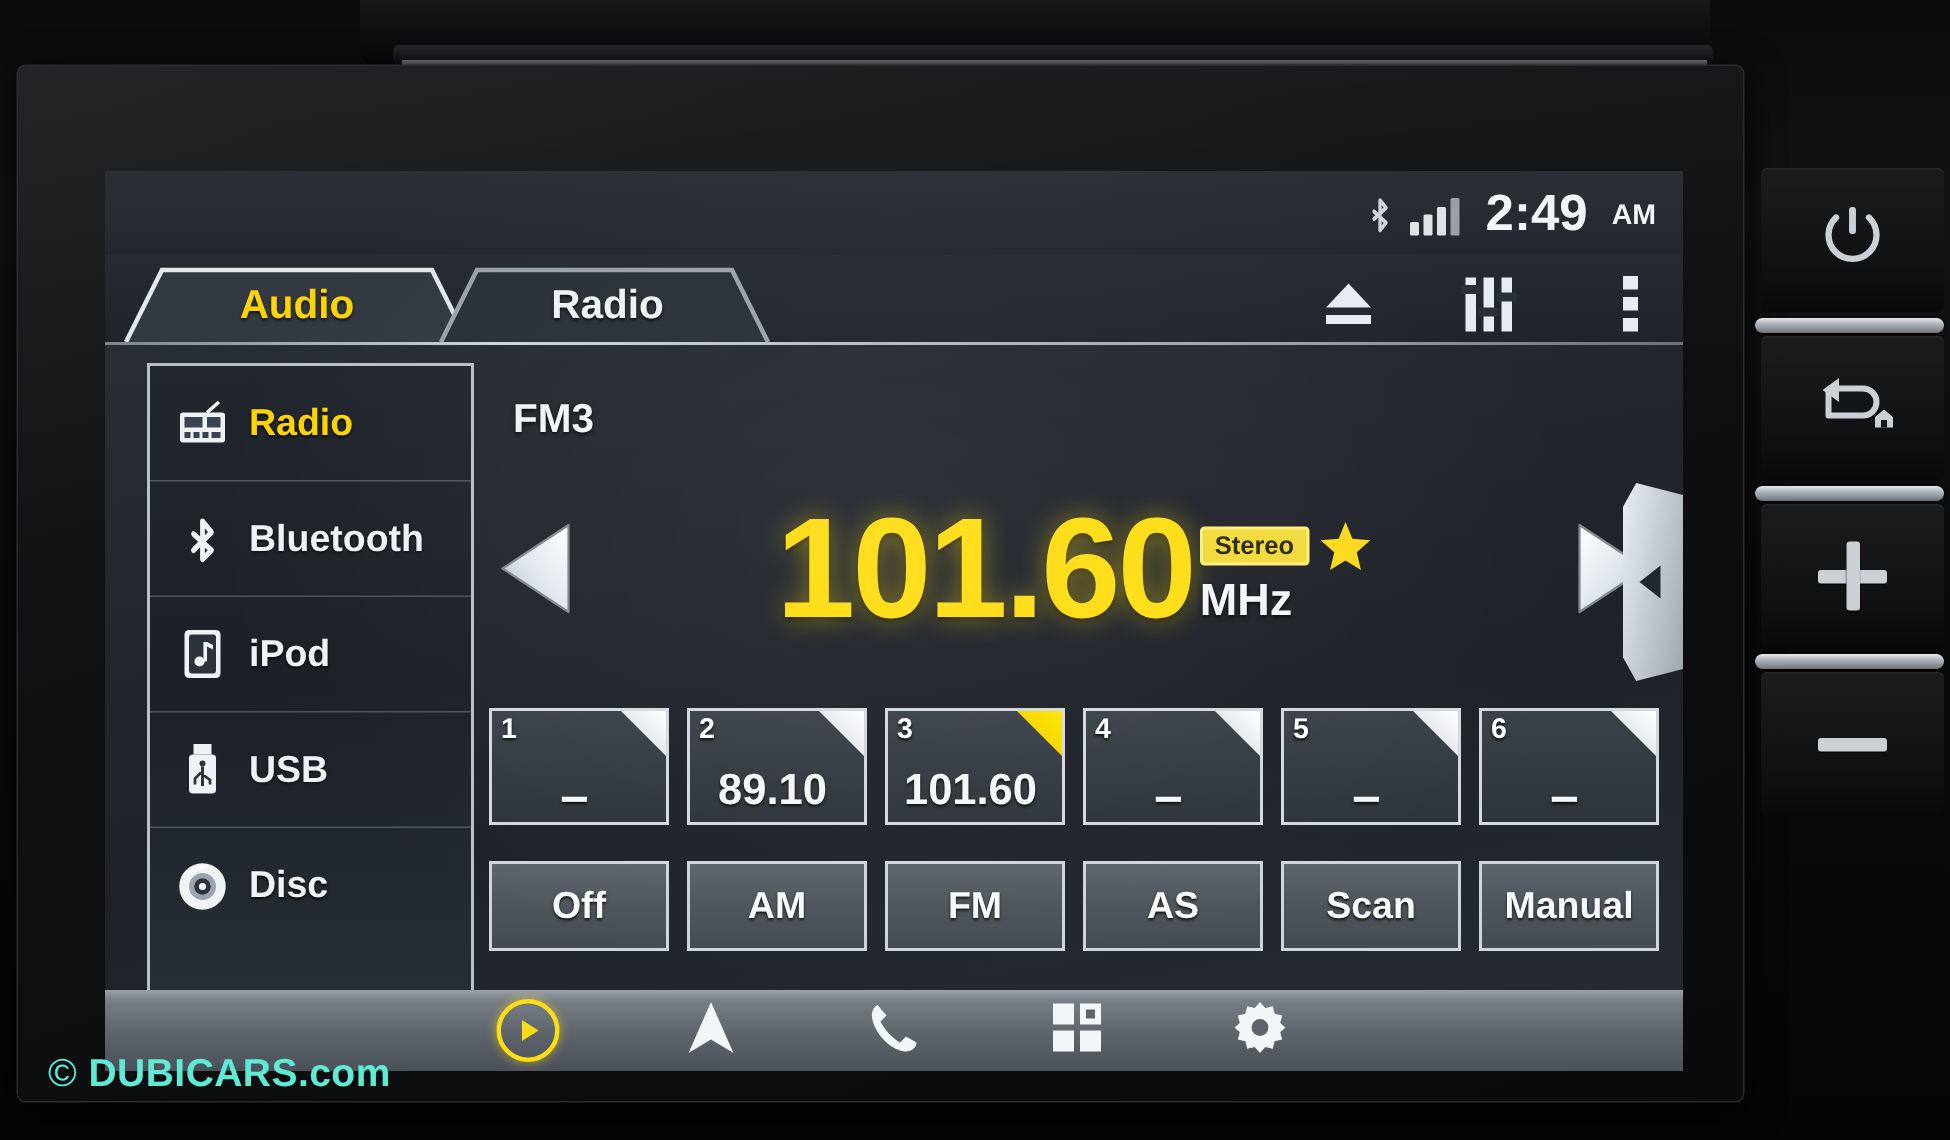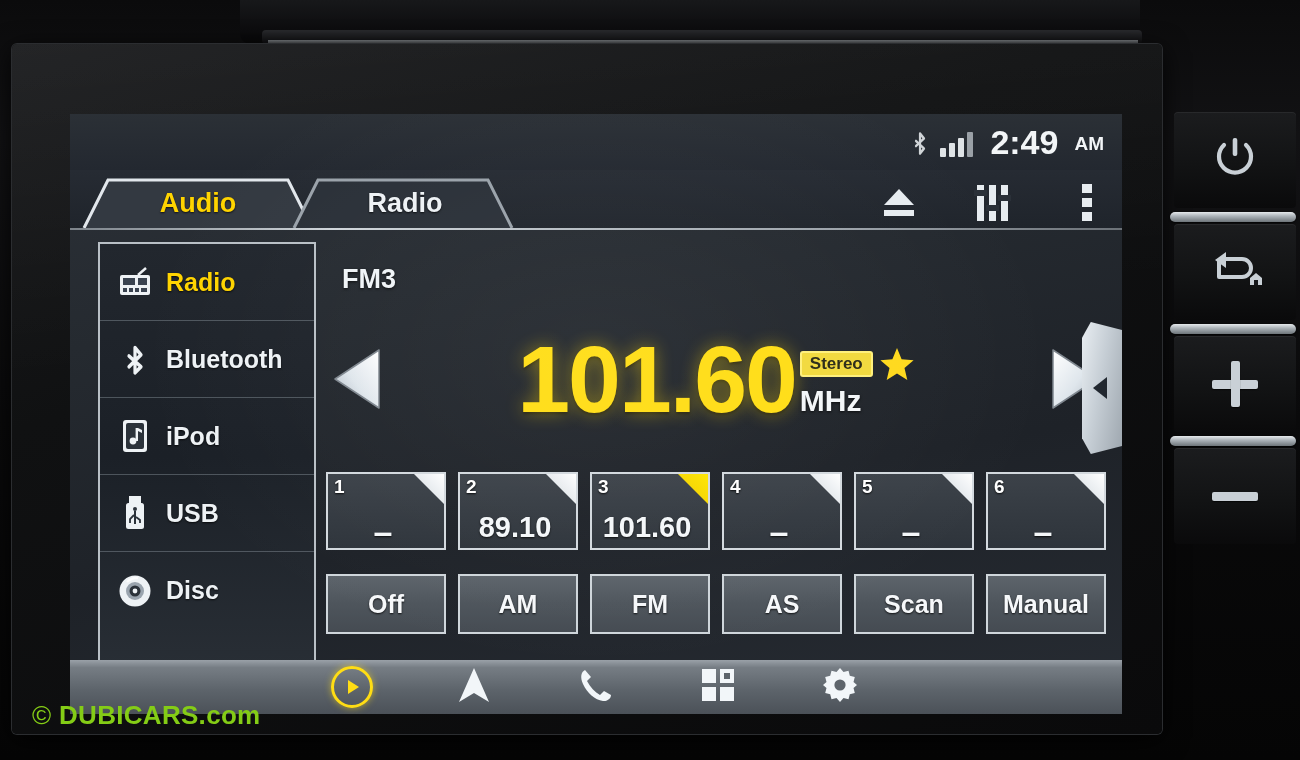--- a/index.html
+++ b/index.html
@@ -156,21 +156,21 @@
   .plus{position:relative;width:46px;height:46px;}
   .plus:before,.plus:after{content:"";position:absolute;background:#c9d0d6;border-radius:2px;
      box-shadow:0 1px 1px rgba(0,0,0,.7);}
   .plus:before{left:0;top:19px;width:46px;height:9px;}
   .plus:after{left:19px;top:0;width:9px;height:46px;}
   .minus{width:46px;height:9px;background:#c9d0d6;border-radius:2px;
      box-shadow:0 1px 1px rgba(0,0,0,.7);}
 
   
   .wm{position:absolute;left:32px;top:700px;font-size:26px;font-weight:bold;
-     color:#84cc16;letter-spacing:.3px;}
+     color:#5eead4;letter-spacing:.3px;}
   .wm .c{font-weight:normal;}
 
   .screen-glow{position:absolute;inset:0;pointer-events:none;
      background:radial-gradient(ellipse at 50% 40%,rgba(255,255,255,.05),rgba(0,0,0,0) 62%);}
 </style>
 </head>
 <body>
 
 <div class="dash">
   <div class="dash-top-shadow"></div>

